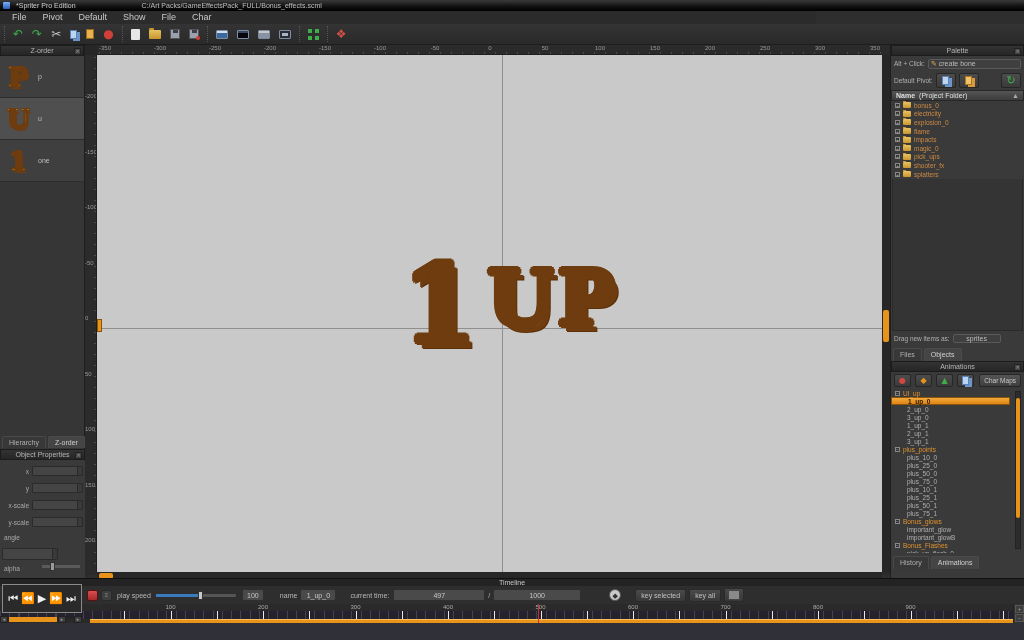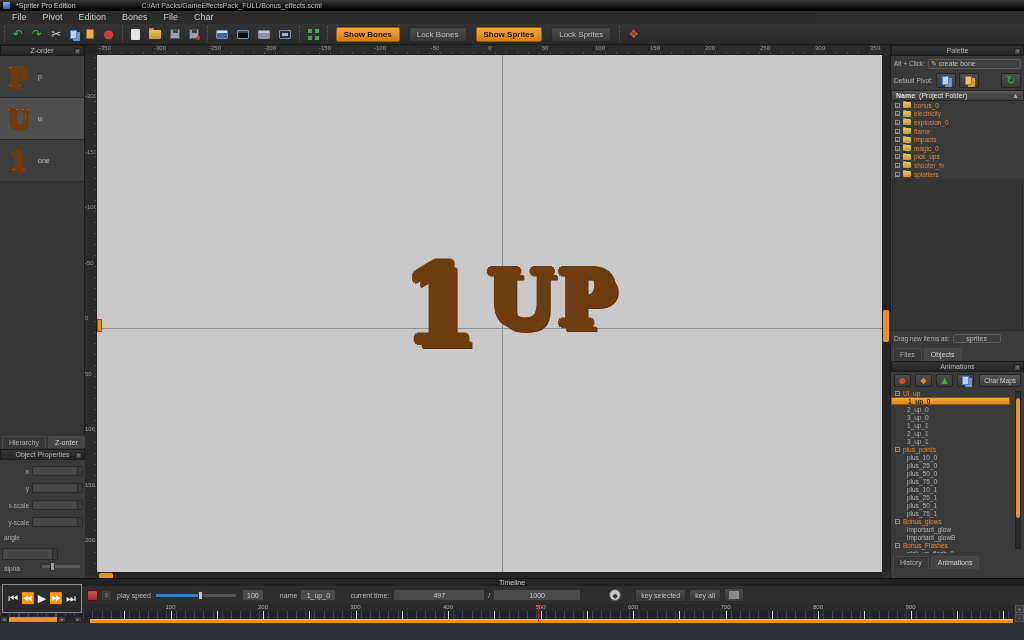--- a/index.html
+++ b/index.html
@@ -185,22 +185,22 @@
 
   <div class="abs" id="titlebar">
     <div id="app-icon"></div>
     <span>*Spriter Pro Edition</span>
     <span id="title-path">C:/Art Packs/GameEffectsPack_FULL/Bonus_effects.scml</span>
   </div>
 
   <div class="abs" id="menubar">
       <span class="menu-item">File</span>
       <span class="menu-item">Pivot</span>
-      <span class="menu-item">Edition</span>
-      <span class="menu-item">Bones</span>
+      <span class="menu-item">Default</span>
+      <span class="menu-item">Show</span>
       <span class="menu-item">File</span>
       <span class="menu-item">Char</span>
     </div>
 
   <div class="abs" id="toolbar">
       <div class="tb-seg">
         <span class="tb-icon" style="color: rgb(63, 174, 74);">↶</span>
         <span class="tb-icon" style="color: rgb(63, 174, 74);">↷</span>
         <span class="tb-icon" style="color: rgb(196, 200, 206);">✂</span>
         <div class="ic-copy"></div>
@@ -214,26 +214,20 @@
         <div class="ic-save ic-saveas"></div>
       </div>
       <div class="tb-seg">
         <div class="ic-win ic-win1"></div>
         <div class="ic-win ic-win2"></div>
         <div class="ic-win ic-win3"></div>
         <div class="ic-win ic-win4"></div>
       </div>
       <div class="tb-seg">
         <div class="ic-fullscreen"></div>
-      </div>
-      <div class="tb-seg">
-        <div class="tb-btn active">Show Bones</div>
-        <div class="tb-btn">Lock Bones</div>
-        <div class="tb-btn active">Show Sprites</div>
-        <div class="tb-btn">Lock Sprites</div>
       </div>
       <div class="tb-seg">
         <span class="tb-icon" style="color: rgb(208, 80, 72);">❖</span>
       </div>
     </div>
 
   <div class="abs" id="left-col">
     <div class="panel-header">
       <span>Z-order</span>
       <div class="panel-x">✕</div>

